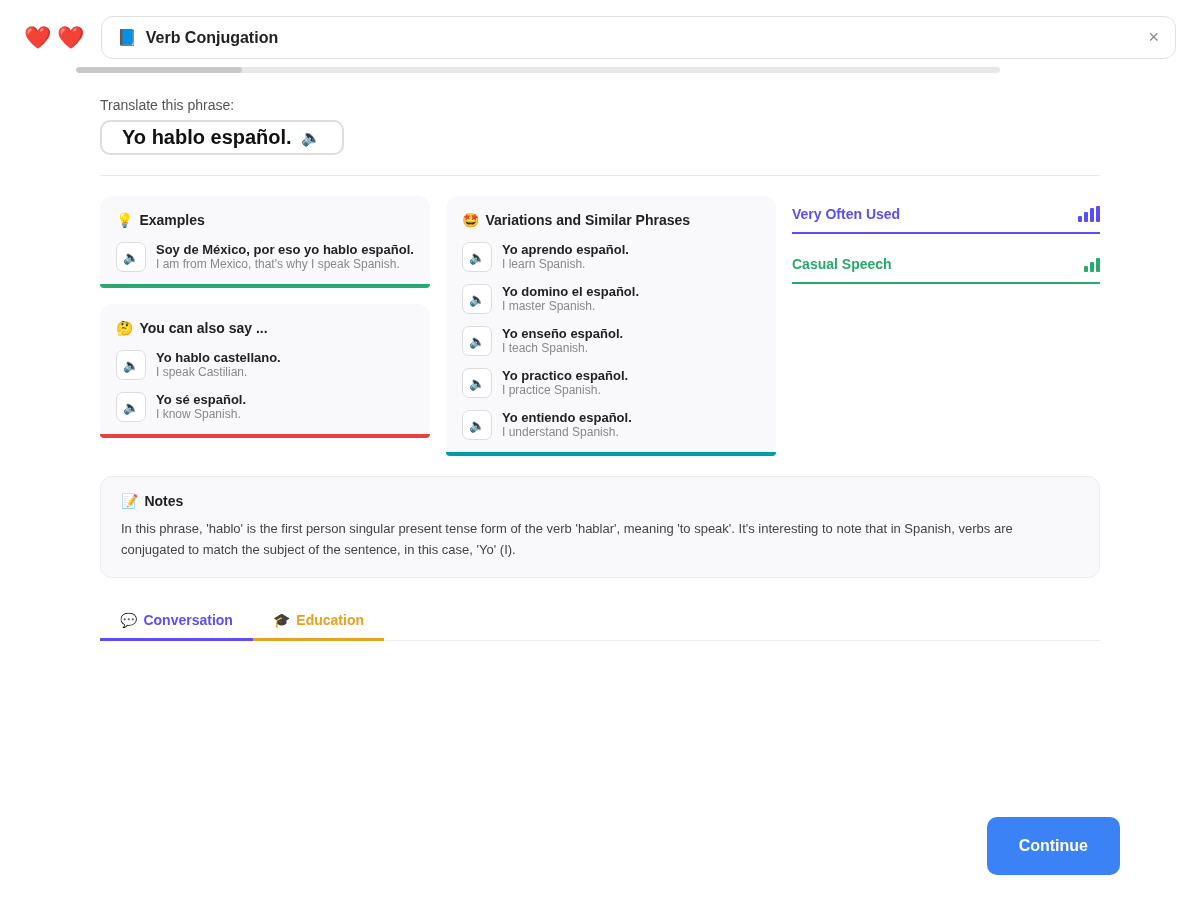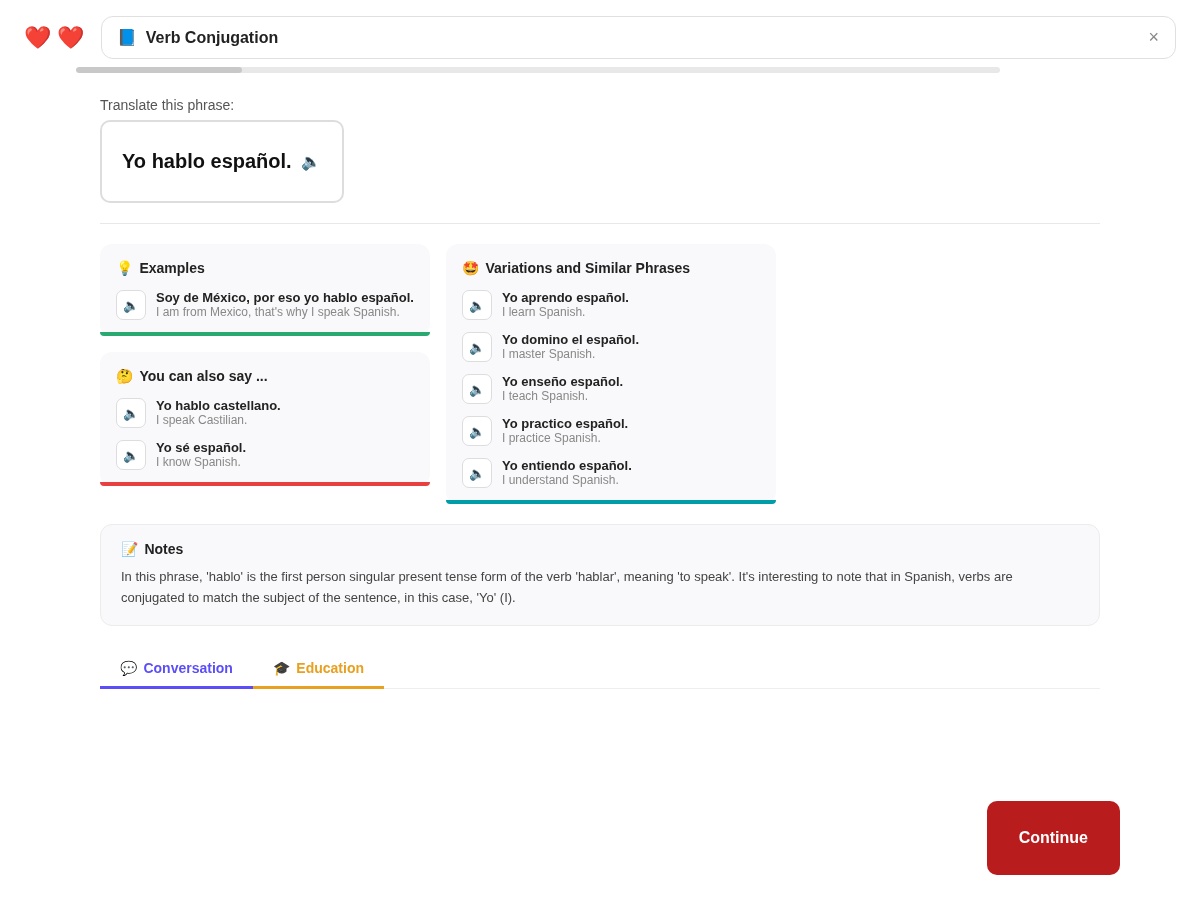--- a/index.html
+++ b/index.html
@@ -78,21 +78,21 @@
       color: #555;
       margin-bottom: 7px;
     }
 
     .phrase-box {
       display: inline-flex;
       align-items: center;
       gap: 10px;
       border: 2px solid #ddd;
       border-radius: 10px;
-      padding: 28px 20px;
+      padding: 4px 20px;
       font-size: 20px;
       font-weight: 700;
       color: #111;
       margin-bottom: 20px;
     }
     .speaker-btn {
       background: none;
       border: none;
       cursor: pointer;
       color: #888;
@@ -274,25 +274,25 @@
     .tab.active-edu {
       color: #e8a020;
       border-bottom-color: #e8a020;
     }
 
     
     .continue-btn {
       position: fixed;
       bottom: 40px;
       right: 80px;
-      background: #b91c1c;
+      background: #3b82f6;
       color: #fff;
       border: none;
       border-radius: 10px;
-      padding: 28px 32px;
+      padding: 20px 32px;
       font-size: 16px;
       font-weight: 700;
       cursor: pointer;
       z-index: 100;
       margin-left: 16px;
     }
   </style>
 </head>
 <body>
 
@@ -405,20 +405,39 @@
       <div class="card-item">
         <button class="speak-icon">🔈</button>
         <div>
           <div class="card-text-main">Yo entiendo español.</div>
           <div class="card-text-sub">I understand Spanish.</div>
         </div>
       </div>
       <div class="card-bottom-bar" style="background:#009da8;"></div>
     </div>
 
+    <div class="right-col">
+      <div class="usage-badge purple">
+        <span>Very Often Used</span>
+        <div class="bars-icon" style="color:#5b4ef8;">
+          <div class="bar" style="height:6px;"></div>
+          <div class="bar" style="height:10px;"></div>
+          <div class="bar" style="height:14px;"></div>
+          <div class="bar" style="height:16px;"></div>
+        </div>
+      </div>
+      <div class="usage-badge green">
+        <span>Casual Speech</span>
+        <div class="bars-icon" style="color:#29a870;">
+          <div class="bar" style="height:6px;"></div>
+          <div class="bar" style="height:10px;"></div>
+          <div class="bar" style="height:14px;"></div>
+        </div>
+      </div>
+    </div>
   </div>
 
   
   <div class="notes-card">
     <div class="notes-header">
       <span>📝</span>
       <span>Notes</span>
     </div>
     <div class="notes-text">In this phrase, 'hablo' is the first person singular present tense form of the verb 'hablar', meaning 'to speak'. It's interesting to note that in Spanish, verbs are conjugated to match the subject of the sentence, in this case, 'Yo' (I).</div>
   </div>

